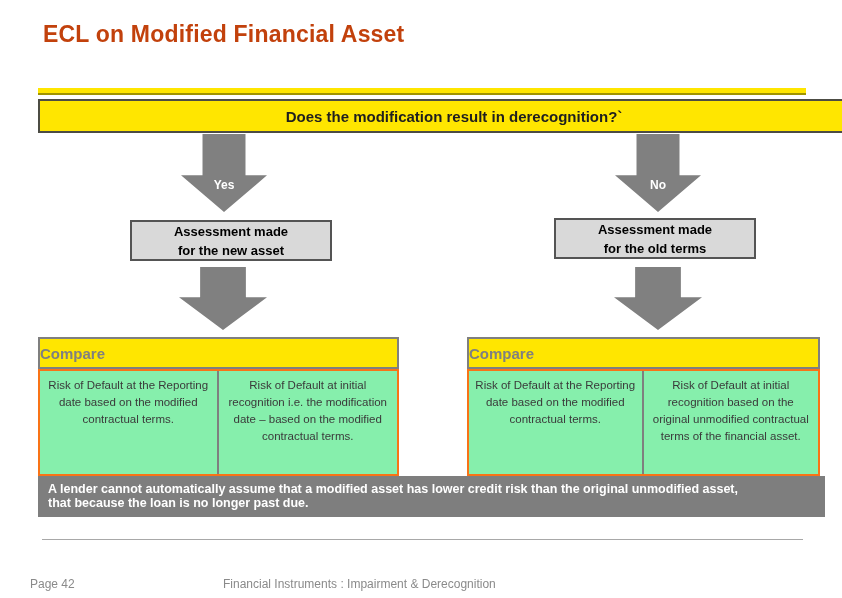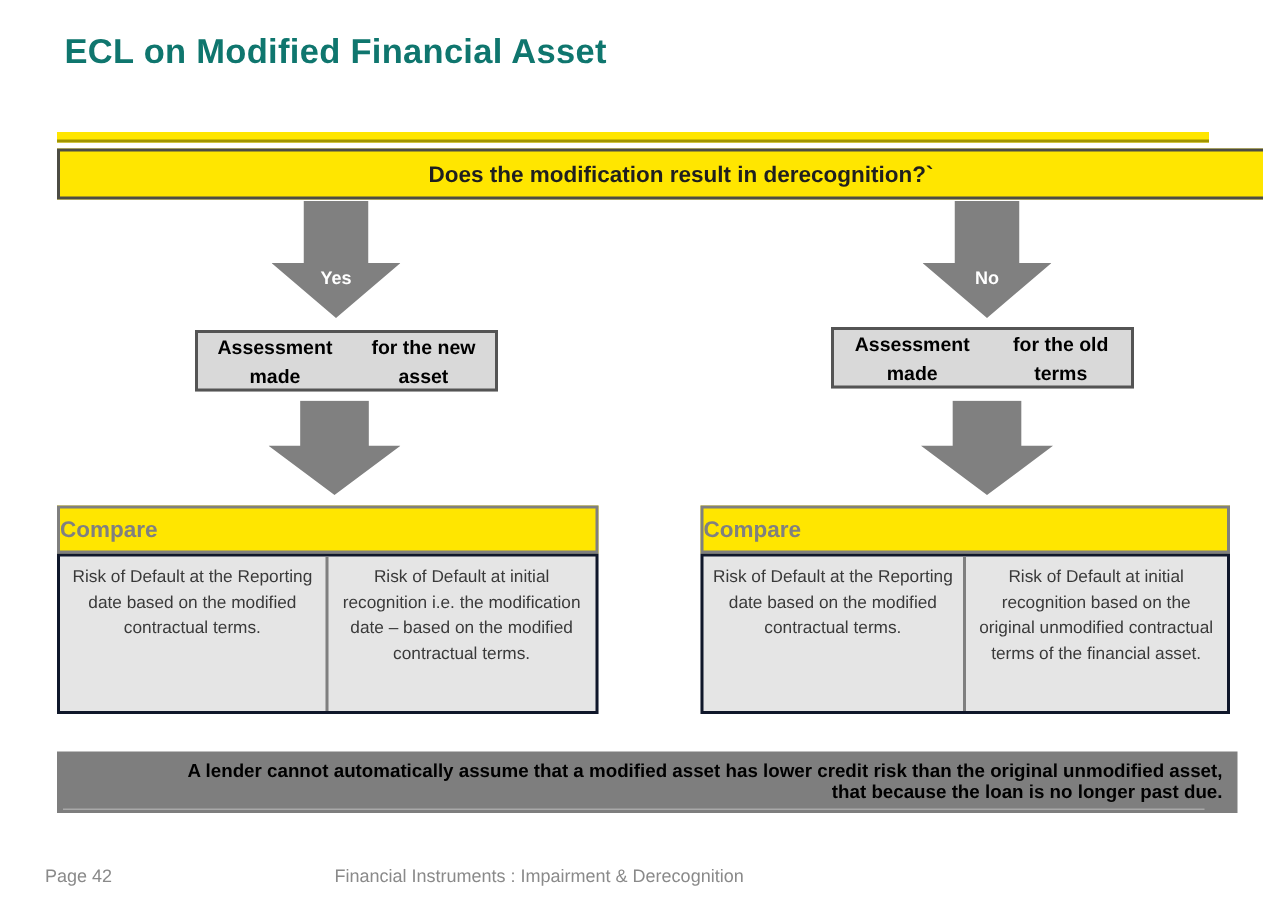--- a/index.html
+++ b/index.html
@@ -2,21 +2,21 @@
 <html><head>
 <meta charset="utf-8">
 <style>
   html,body{margin:0;padding:0;background:#ffffff;}
   .slide{
     position:relative;width:842px;height:598px;background:#ffffff;overflow:hidden;
     font-family:"Liberation Sans","DejaVu Sans",sans-serif;
   }
   .title{
     position:absolute;left:43px;top:21px;margin:0;
-    font-size:23px;font-weight:bold;color:#0f766e;letter-spacing:0.2px;
+    font-size:23px;font-weight:bold;color:#c2410c;letter-spacing:0.2px;
   }
   .yellow-rule{
     position:absolute;left:38px;top:88px;width:768px;height:5px;
     background:#FFE600;border-bottom:2px solid #a09400;
   }
   .q-banner{
     position:absolute;left:38px;top:99px;width:832px;height:34px;box-sizing:border-box;
     background:#FFE600;border:2px solid #4c4c44;
     display:flex;align-items:center;justify-content:center;
     font-size:15px;font-weight:bold;color:#1f1f1f;
@@ -30,42 +30,42 @@
     width:88px;height:63px;
     clip-path:polygon(24% 0,76% 0,76% 48%,100% 48%,50% 100%,0 48%,24% 48%);
   }
   .arrow-label{
     position:absolute;left:0;top:56%;width:100%;text-align:center;
     font-size:12px;font-weight:bold;color:#ffffff;
   }
   .assess{
     position:absolute;width:202px;height:41px;box-sizing:border-box;
     background:#d9d9d9;border:2px solid #545454;
-    display:flex;flex-direction:row;align-items:center;justify-content:center;
+    display:flex;flex-direction:column;align-items:center;justify-content:center;
     font-size:13px;font-weight:bold;color:#000000;line-height:19px;text-align:center;
   }
   .compare{
     position:absolute;top:337px;height:32px;box-sizing:border-box;
     background:#FFE600;border:2px solid #7f7f7f;
     display:flex;align-items:center;
     font-size:15px;font-weight:bold;color:#808080;
   }
   .desc-row{
     position:absolute;top:369px;height:107px;box-sizing:border-box;
-    background:#e5e5e5;border:2px solid #0f172a;display:flex;
+    background:#86efac;border:2px solid #f97316;display:flex;
   }
   .desc-cell{
     flex:1 1 50%;box-sizing:border-box;padding:6px 6px 0 6px;
     font-size:11.5px;line-height:17px;color:#3a3a3a;text-align:center;
   }
   .desc-cell.first{border-right:2px solid #7f7f7f;}
   .note-banner{
-    position:absolute;left:38px;top:501px;width:787px;box-sizing:border-box;
-    background:#7e7e7e;color:#000000;font-size:12.5px;font-weight:bold;
-    line-height:14px;text-align:right;padding:6px 10px 7px 10px;
+    position:absolute;left:38px;top:476px;width:787px;box-sizing:border-box;
+    background:#7e7e7e;color:#ffffff;font-size:12.5px;font-weight:bold;
+    line-height:14px;text-align:left;padding:6px 10px 7px 10px;
   }
   .footer-line{
     position:absolute;left:42px;top:539px;width:761px;height:0;
     border-top:1px solid #a8a8a8;
   }
   .footer-text{position:absolute;top:549px;font-size:12px;color:#8a8a8a;margin-top:28px;}
   .page-num{left:30px;}
   .subject{left:223px;}
   span.block{display:block;}
 </style>

